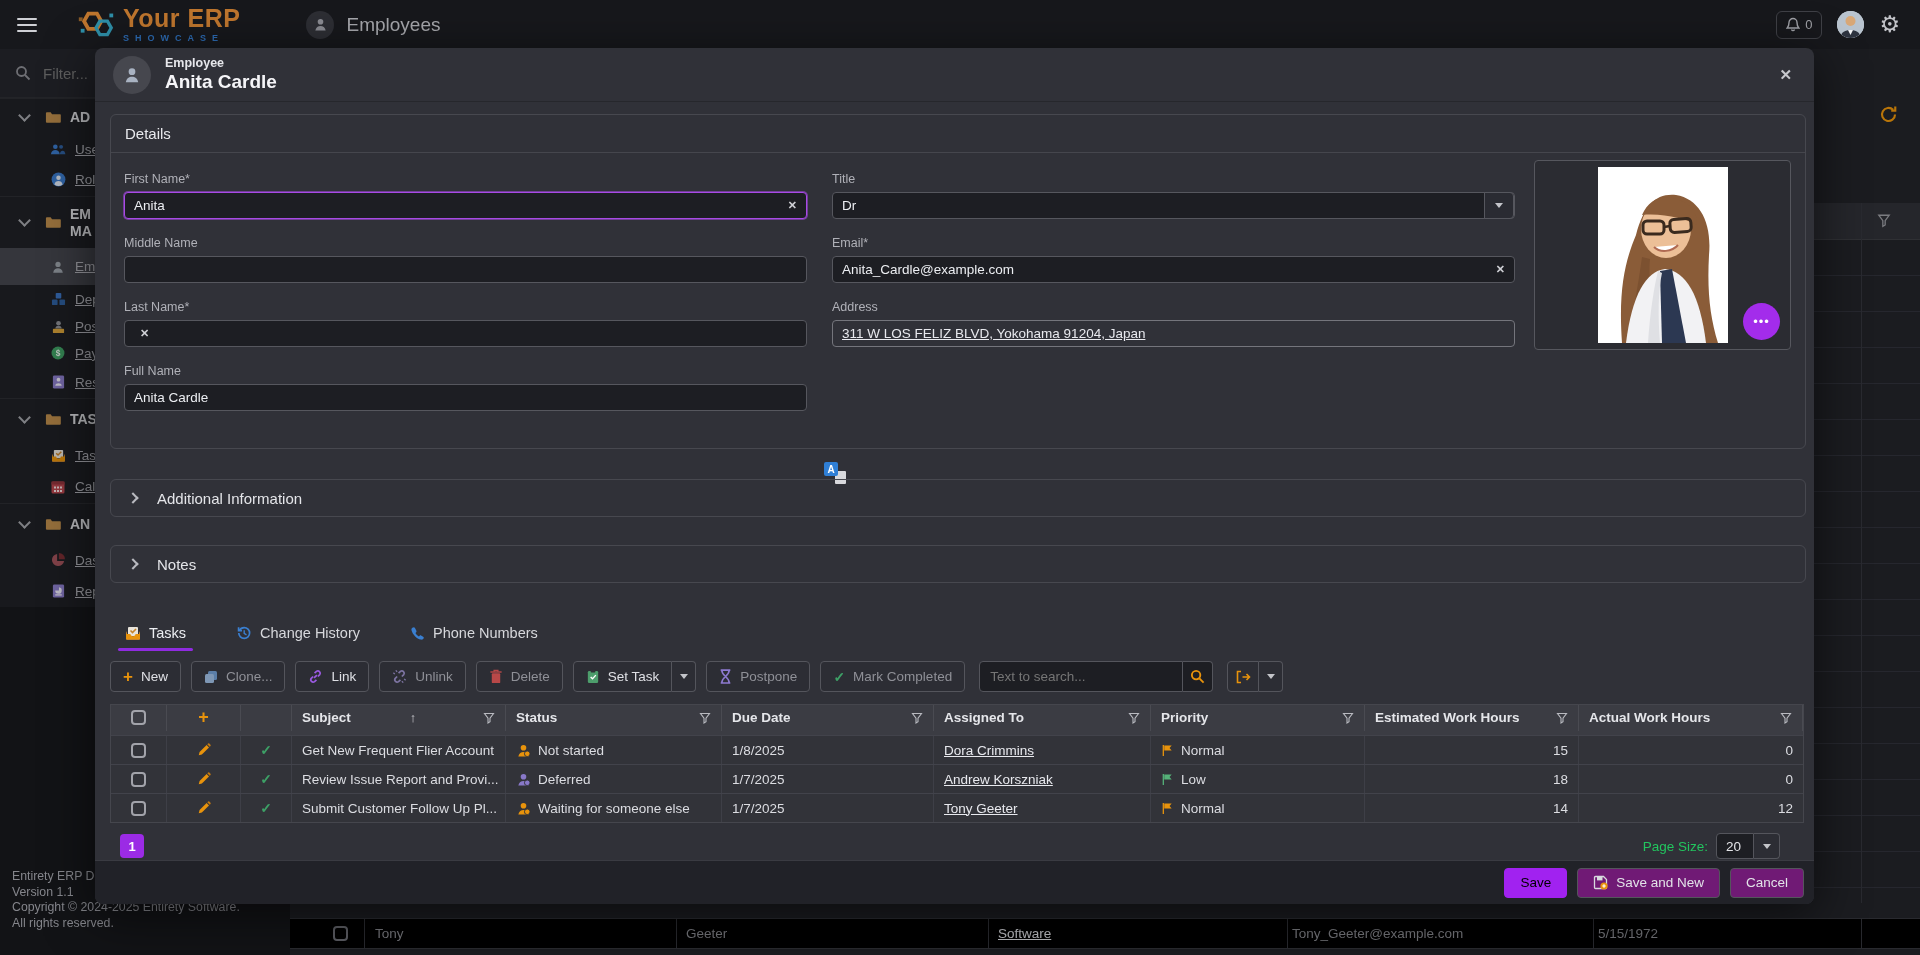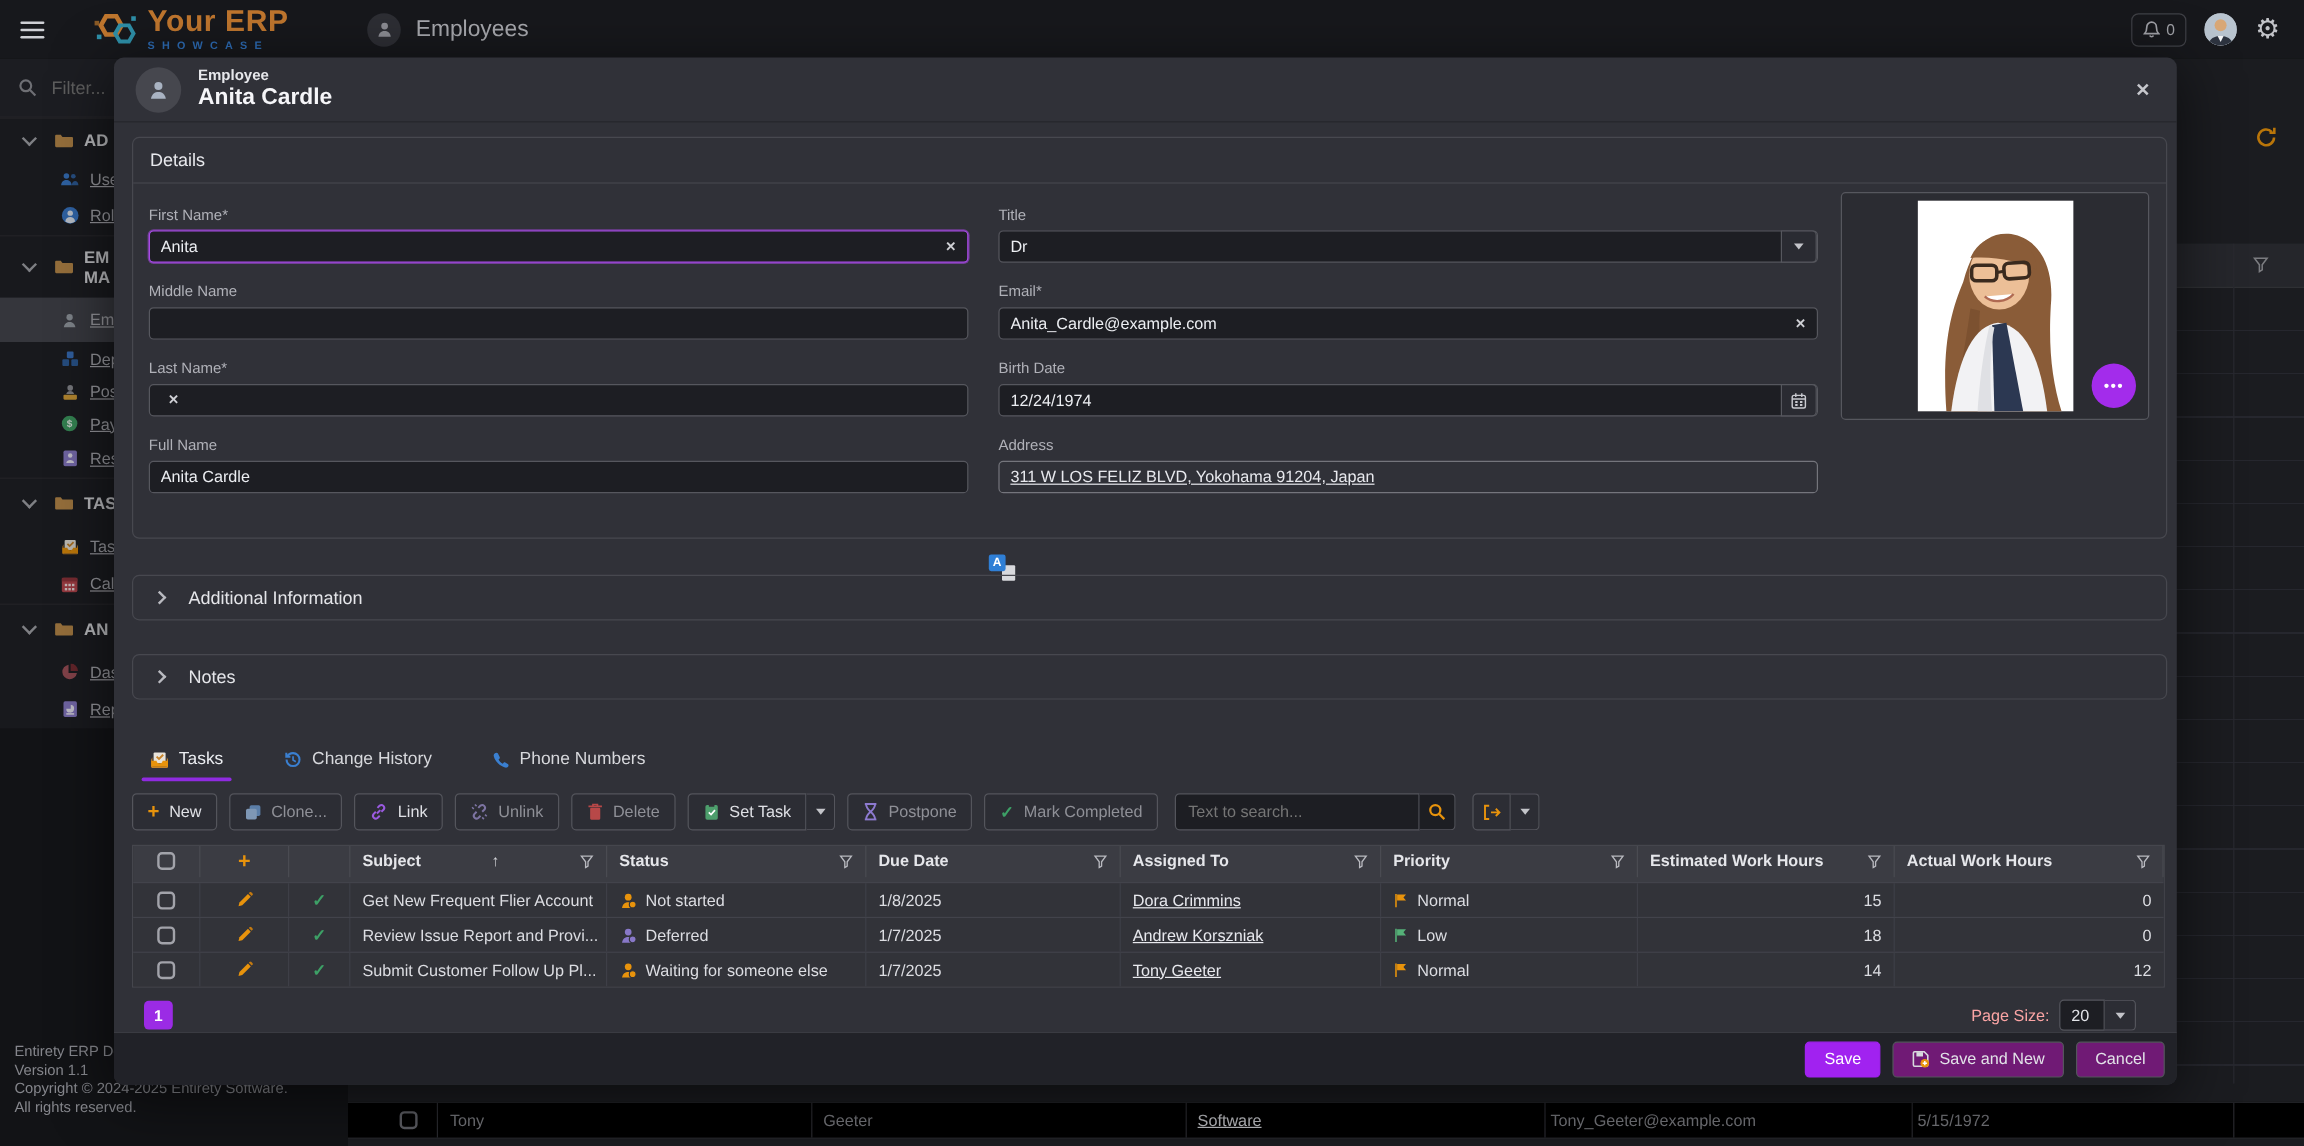--- a/index.html
+++ b/index.html
@@ -157,33 +157,33 @@
   .sort { color:#d0d1d6; font-size:13px; margin-left:auto; margin-right:8px; }
   .funnel-r { margin-left:auto; cursor:pointer; flex:none; display:flex; }
   .chk { color:#3da066; font-size:14px; font-weight:bold; cursor:pointer; }
   .st-ic, .fl-ic { display:flex; margin-right:7px; flex:none; }
 
   .pager { position:absolute; left:15px; top:780px; width:1694px; height:36px; display:flex; align-items:center;
     padding:0 24px 0 10px; }
   .page-btn { width:24px; height:24px; border-radius:4px; background:#9b2be5; color:#fff;
     font-size:13px; font-weight:bold; display:flex; align-items:center; justify-content:center; cursor:pointer; }
   .pager-right { margin-left:auto; display:flex; align-items:center; gap:8px; }
-  .ps-label { font-size:13.5px; color:#fca5a5; }
+  .ps-label { font-size:13.5px; color:#22c55e; }
   .ps-box { display:flex; }
   .ps-val { width:38px; height:26px; background:#1d1e23; border:1px solid #54555c;
     border-radius:4px 0 0 4px; color:#e3e4e8; font-size:13.5px; display:flex; align-items:center; padding-left:9px; }
   .ps-dd { width:26px; height:26px; background:#2c2d34; border:1px solid #54555c; border-left:none;
     border-radius:0 4px 4px 0; display:flex; align-items:center; justify-content:center; cursor:pointer; }
 
   .m-footer { position:absolute; left:0; right:0; bottom:0; height:44px; background:#212228;
     border-top:1px solid #3a3b42; border-radius:0 0 8px 8px; display:flex; align-items:center;
     justify-content:flex-end; gap:10px; padding:0 10px; }
   .btn { height:30px; display:inline-flex; align-items:center; gap:8px; padding:0 15px;
     border-radius:4px; font-size:13.5px; cursor:pointer; }
-  .btn-primary { background:#a122f0; color:#ffffff; border:1px solid #a122f0; }
+  .btn-primary { background:#a122f0; color:#000000; border:1px solid #a122f0; }
   .btn-sec { background:#701a75; color:#e2e3e8; border:1px solid #54555c; }
 </style>
 </head>
 <body>
 
 <div id="app">
 
   <header class="app-header">
     <div class="burger">
         <i></i>
@@ -481,33 +481,20 @@
             <span class="dd-seg">
                 <span class="caret"></span>
               </span>
           </div>
         </div>
         <div class="field">
           <span class="lbl">Email*</span>
           <div class="ctl">
             <span class="val">Anita_Cardle@example.com</span>
             <span class="clear-x">✕</span>
-          </div>
-        </div>
-        <div class="field">
-          <span class="lbl">Birth Date</span>
-          <div class="ctl">
-            <span class="val">12/24/1974</span>
-            <span class="dd-seg">
-              <svg width="14" height="14" viewBox="0 0 14 14" fill="none" stroke="#c9cad0" stroke-width="1.2">
-                <rect x="1.5" y="2.5" width="11" height="10.5" rx="1.5"></rect>
-                  <path d="M1.5 5.5h11M4.5 0.8v3M9.5 0.8v3"></path>
-                <path d="M4 8h2M8 8h2M4 10.5h2M8 10.5h2" stroke-width="1.5"></path>
-              </svg>
-            </span>
           </div>
         </div>
         <div class="field">
           <span class="lbl">Address</span>
           <div class="link-box">
             <a>311 W LOS FELIZ BLVD, Yokohama 91204, Japan</a>
           </div>
         </div>
       </div>
 

